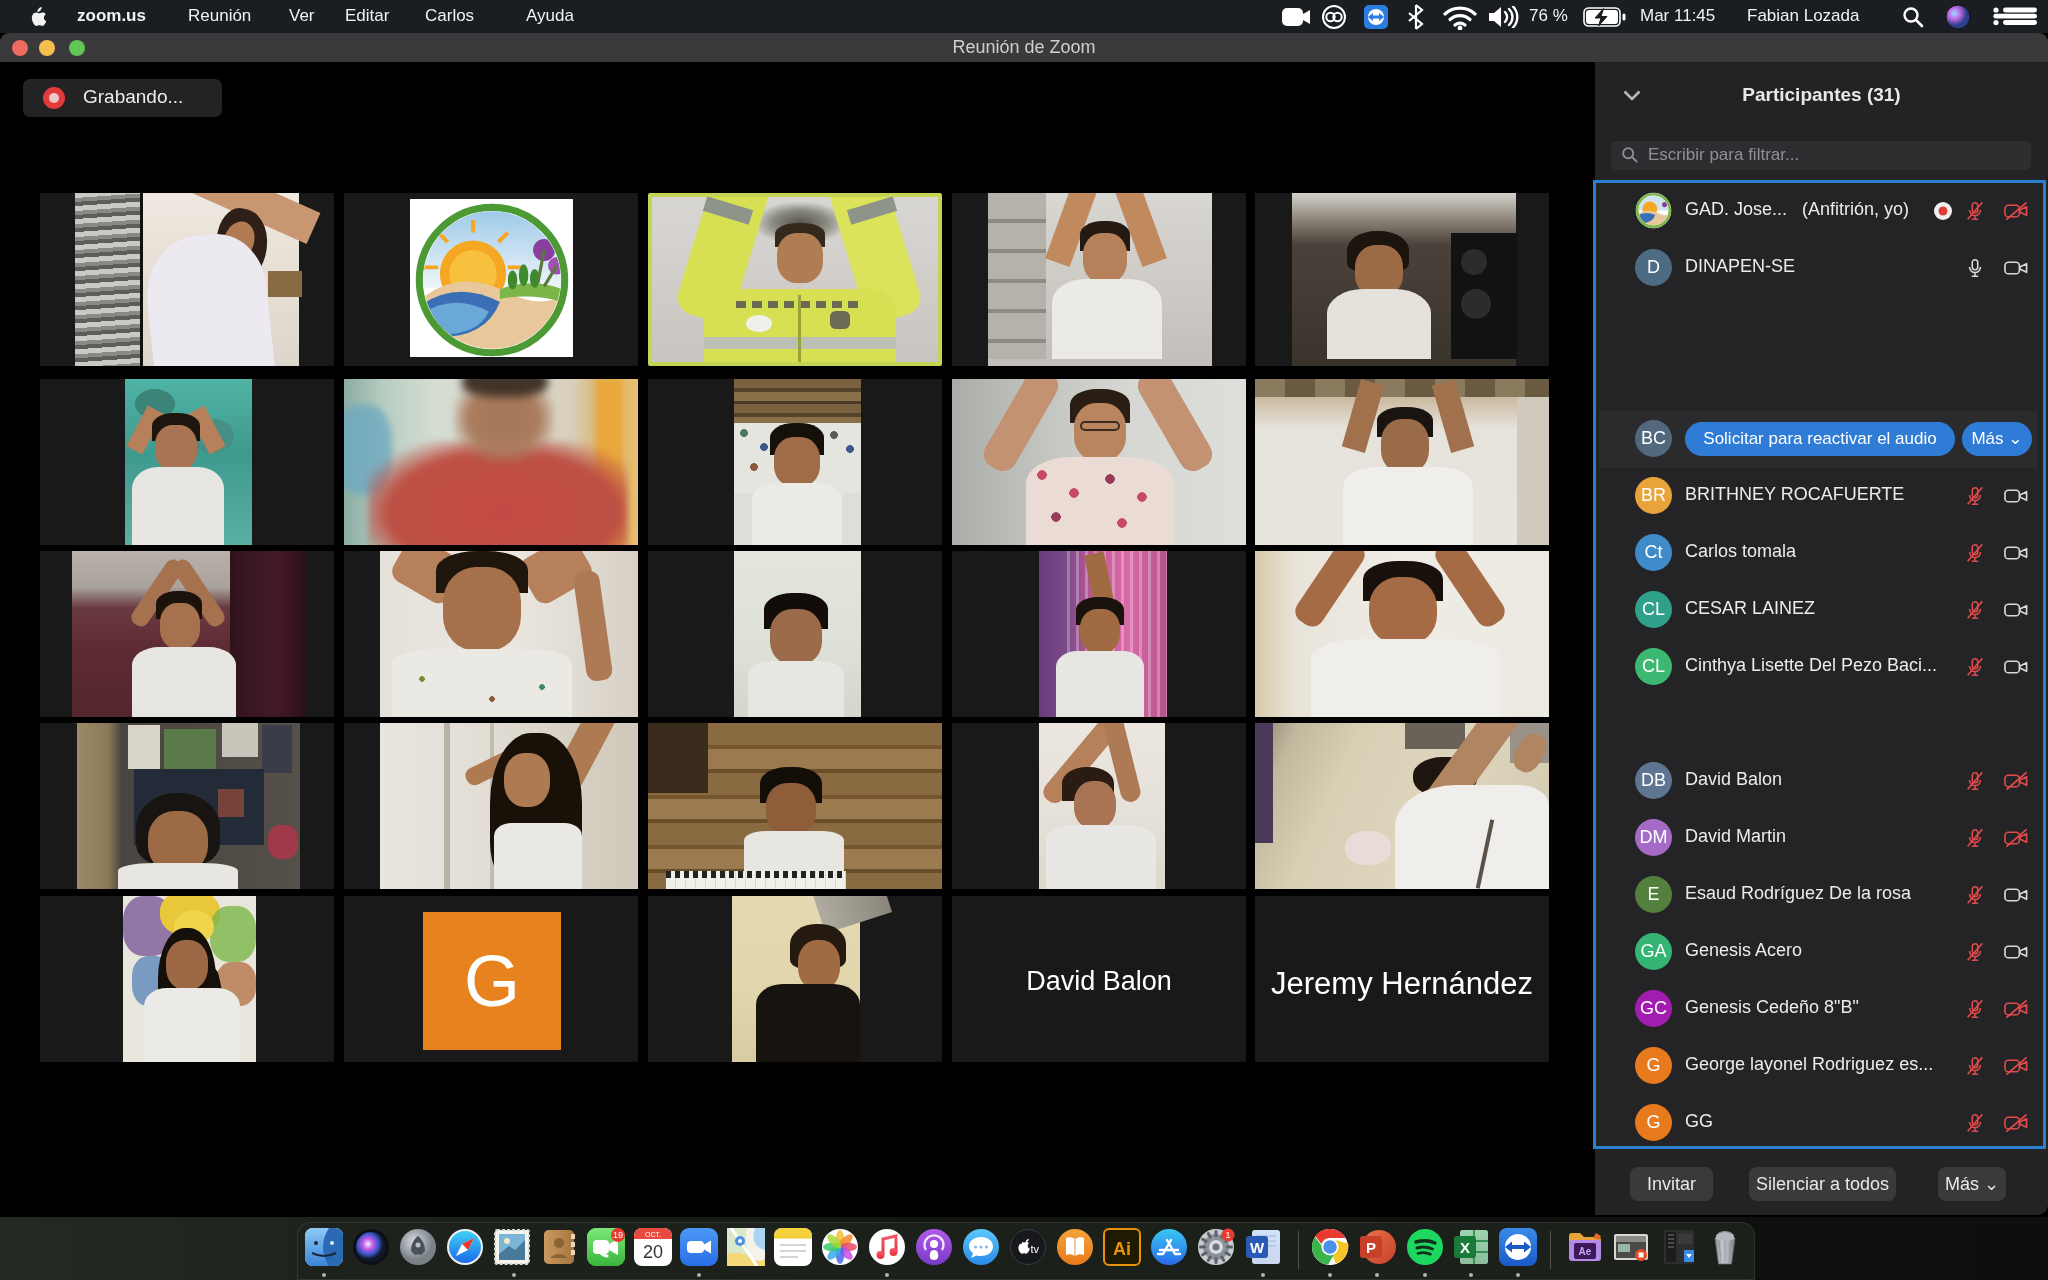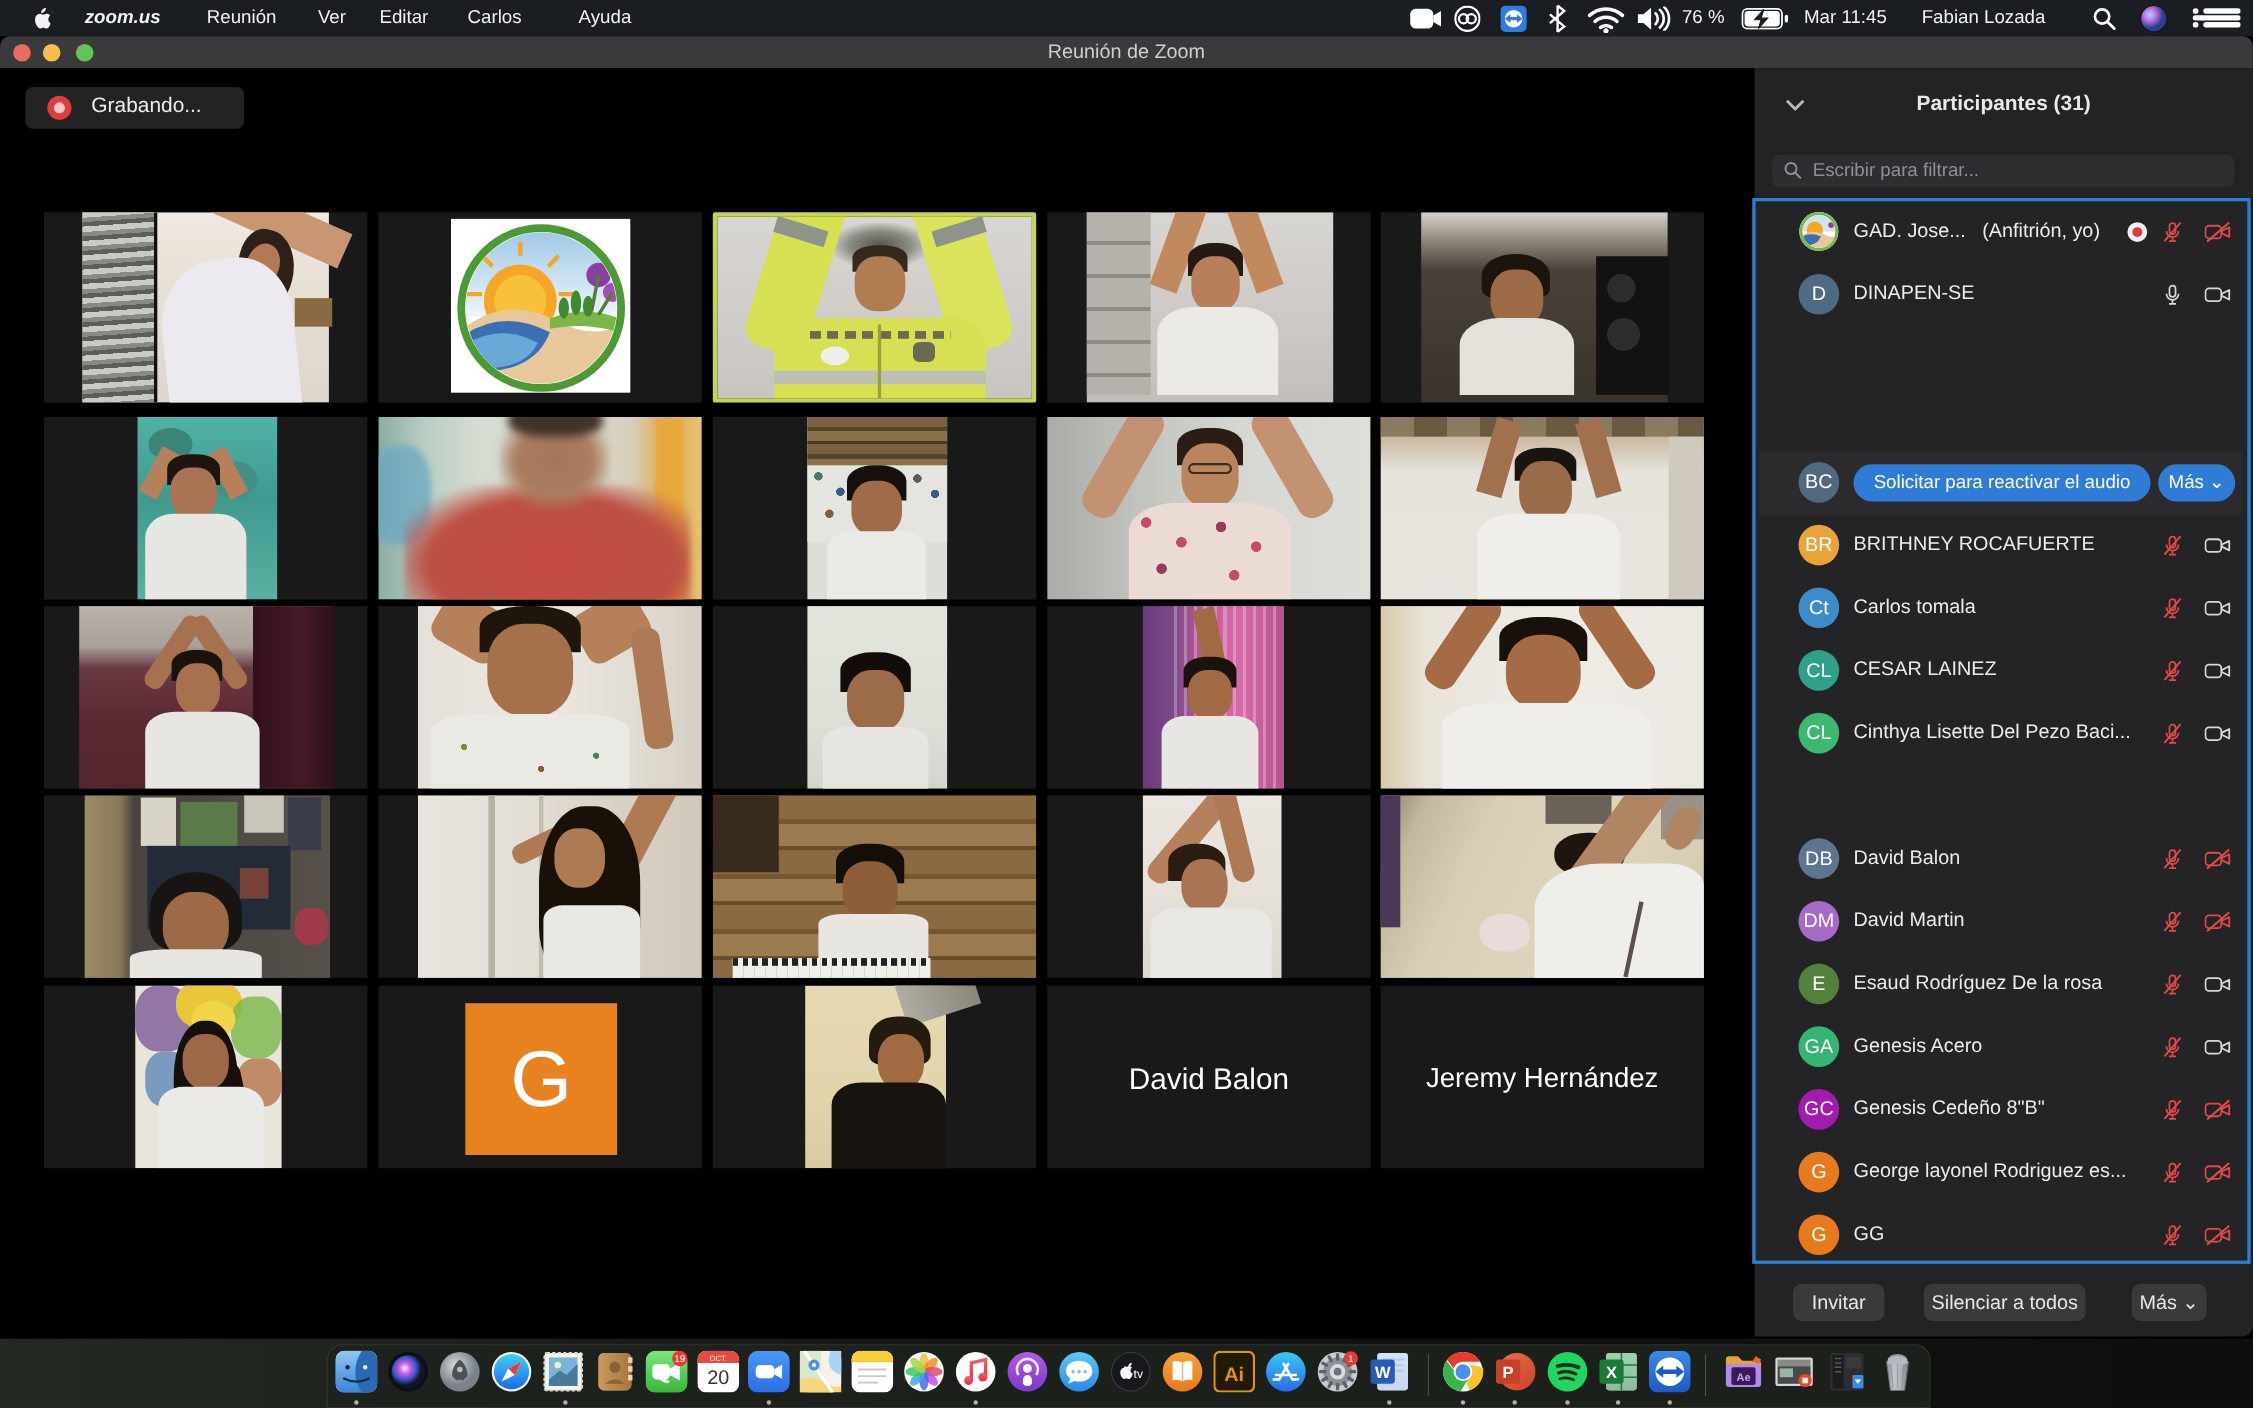--- a/index.html
+++ b/index.html
@@ -47,21 +47,21 @@
   .ddot { position:absolute; top:50px; width:4px; height:4px; border-radius:50%; background:#b0b0b0; }
   .dsep { position:absolute; top:8px; width:1px; height:38px; background:rgba(255,255,255,0.22); }
 </style>
 </head>
 <body>
 
 <div id="menubar">
   <svg style="position:absolute;left:29px;top:7px" width="17" height="20" viewBox="0 0 17 20">
       <path fill="#f2f2f2" d="M11.6 3.2c.8-1 1.4-2.3 1.2-3.2-1.1.1-2.4.8-3.2 1.7-.7.8-1.4 2.2-1.2 3.1 1.2.1 2.4-.6 3.2-1.6zM14.9 10.6c0-2.2 1.8-3.3 1.9-3.4-1-1.5-2.6-1.7-3.2-1.7-1.4-.1-2.7.8-3.4.8-.7 0-1.8-.8-2.9-.8-1.5 0-2.9.9-3.7 2.2-1.6 2.7-.4 6.8 1.1 9 .7 1.1 1.6 2.3 2.8 2.2 1.1 0 1.5-.7 2.9-.7 1.3 0 1.7.7 2.9.7 1.2 0 2-1.1 2.7-2.2.9-1.2 1.2-2.4 1.2-2.5-.1 0-2.3-.9-2.3-3.6z"></path>
     </svg>
-  <span class="mitem bold" style="left:77px;font-style:italic;">zoom.us</span>
+  <span class="mitem bold" style="left:77px;">zoom.us</span>
   <span class="mitem" style="left:188px;">Reunión</span>
   <span class="mitem" style="left:289px;">Ver</span>
   <span class="mitem" style="left:345px;">Editar</span>
   <span class="mitem" style="left:425px;">Carlos</span>
   <span class="mitem" style="left:526px;">Ayuda</span>
 
   <svg style="position:absolute;left:1281px;top:7px" width="30" height="20" viewBox="0 0 30 20">
       <rect x="1" y="1" width="21" height="18" rx="5" fill="#fff"></rect>
       <path d="M22 7 L29 3 V17 L22 13 Z" fill="#fff"></path>
     </svg>
@@ -369,21 +369,21 @@
       <div class="vc" style="left:84px; width:128px; background:linear-gradient(180deg,#e5d9b2 0%,#e2d5ac 60%,#d8cba2 100%);"></div>
       <div style="position:absolute;left:168px;top:-22px;width:70px;height:50px;background:linear-gradient(90deg,#b0aca2,#8a867c);transform:rotate(-18deg);"></div>
       <div style="position:absolute;left:142px;top:28px;width:56px;height:44px;background:#241a10;border-radius:46% 46% 20% 20%;"></div>
       <div style="position:absolute;left:150px;top:44px;width:42px;height:50px;background:#a06b42;border-radius:44%;"></div>
       <div style="position:absolute;left:108px;top:88px;width:104px;height:78px;background:#17140f;border-radius:26% 26% 0 0;"></div>
     </div>
 <div class="tile" style="left:952px; top:834px; width:294px; height:166px;">
       <div style="position:absolute;width:100%;top:70px;text-align:center;color:#fff;font-size:27px;">David Balon</div>
     </div>
 <div class="tile" style="left:1255px; top:834px; width:294px; height:166px;">
-      <div style="position:absolute;width:100%;top:70px;text-align:center;color:#fff;font-size:25px;">Jeremy Hernández</div>
+      <div style="position:absolute;width:100%;top:70px;text-align:center;color:#fff;font-size:31px;">Jeremy Hernández</div>
     </div>
 </div>
 <div id="panel">
 <div id="phead">
       <div class="ptitle">Participantes (31)</div>
       <svg style="position:absolute;left:28px;top:28px" width="18" height="11" viewBox="0 0 18 11">
         <path d="M1.5 1.5 L9 9 L16.5 1.5" stroke="#b8b8b8" stroke-width="2.6" fill="none"></path>
       </svg>
     </div>
 <div id="searchbox">

